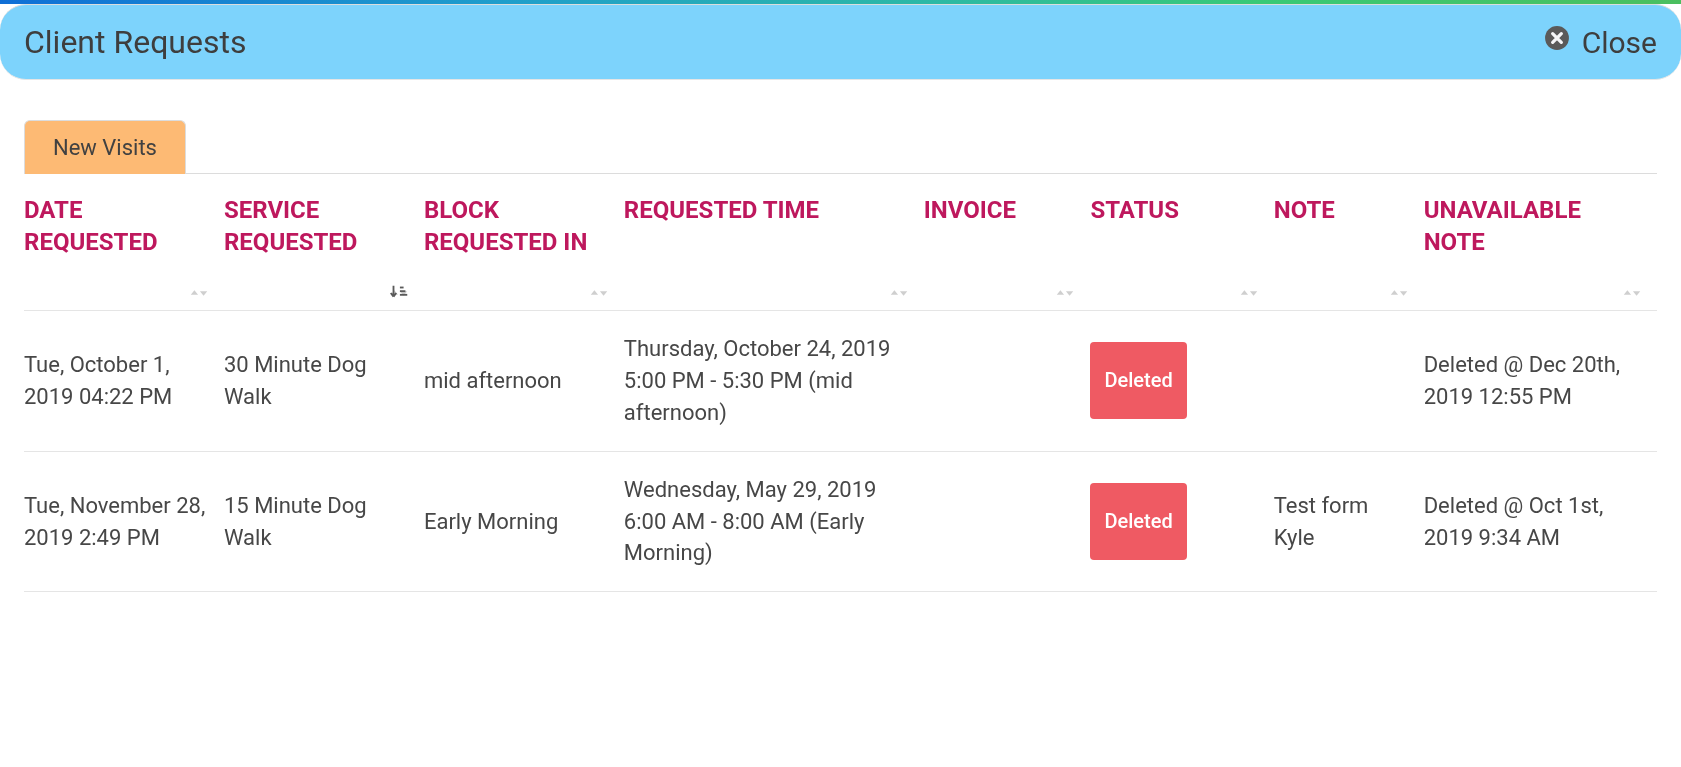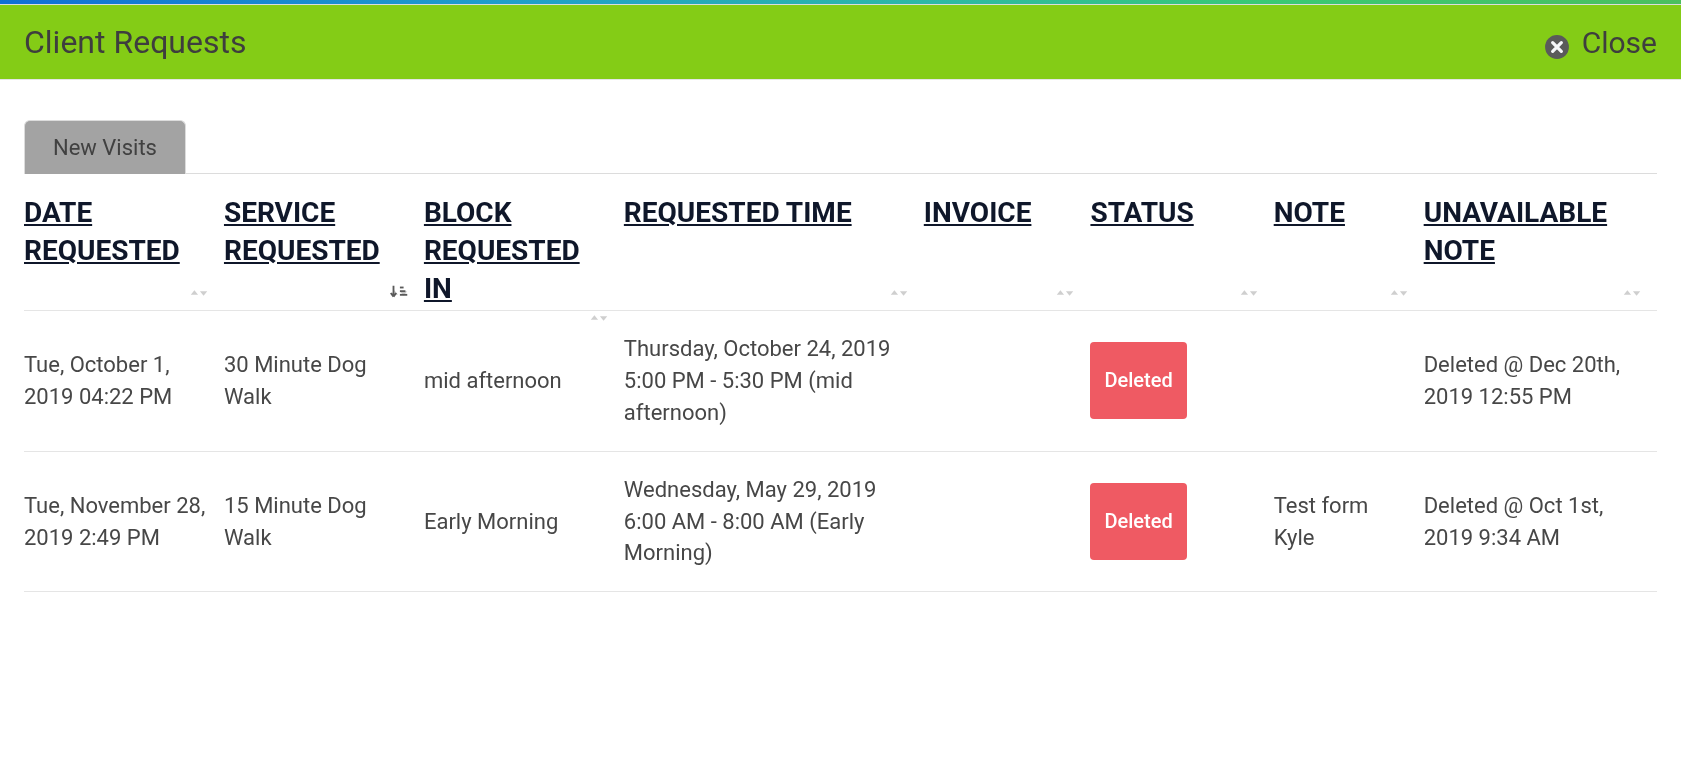--- a/index.html
+++ b/index.html
@@ -15,30 +15,31 @@
     background: linear-gradient(90deg, #0f6fd6 0%, #1f9ecb 30%, #2db8a6 55%, #39c976 75%, #4bbf5f 100%);
   }
   .header {
     position: relative;
     display: flex;
     justify-content: space-between;
     align-items: center;
     padding: 18px 24px 18px 24px;
     border-top: 1px solid #dcdcdc;
     border-bottom: 1px solid #e5e5e5;
-    background: #84cc16;
+    background: #7dd3fc;
+    border-radius: 26px;
   }
   .header-title {
     font-size: 32px;
     font-weight: 400;
     color: #3e3e3e;
   }
   .close-group {
     display: flex;
-    align-items: flex-end;
+    align-items: flex-start;
     gap: 12px;
     cursor: pointer;
     color: #3e3e3e;
   }
   .close-icon-svg {
     width: 26px;
     height: 26px;
     display: block;
   }
   .close-text {
@@ -66,21 +67,21 @@
     border-top-left-radius: 6px;
     border-top-right-radius: 6px;
     margin-bottom: -1px;
     cursor: pointer;
     color: #1d7fd6;
     background: transparent;
   }
   .tab.active {
     color: #414141;
     border-color: #dcdcdc;
-    background: #a3a3a3;
+    background: #fdba74;
   }
   .search-row {
     display: flex;
     justify-content: flex-end;
     align-items: center;
     gap: 12px;
     padding: 14px 4px 10px 0;
   }
   .search-label {
     font-size: 22px;
@@ -95,25 +96,24 @@
     padding: 0 10px;
   }
   table.data-table {
     width: 100%;
     border-collapse: collapse;
   }
   table.data-table th {
     text-align: left;
     vertical-align: top;
     padding: 20px 10px 6px 0;
-    font-size: 28px;
+    font-size: 24px;
     font-weight: 700;
-    color: #0f172a;
+    color: #be185d;
     border-bottom: 1px solid #e5e5e5;
-    text-decoration: underline;
   }
   .th-inner {
     display: flex;
     flex-direction: column;
     height: 110px;
   }
   .th-label {
     flex: 0 0 auto;
     line-height: 1.35;
   }

